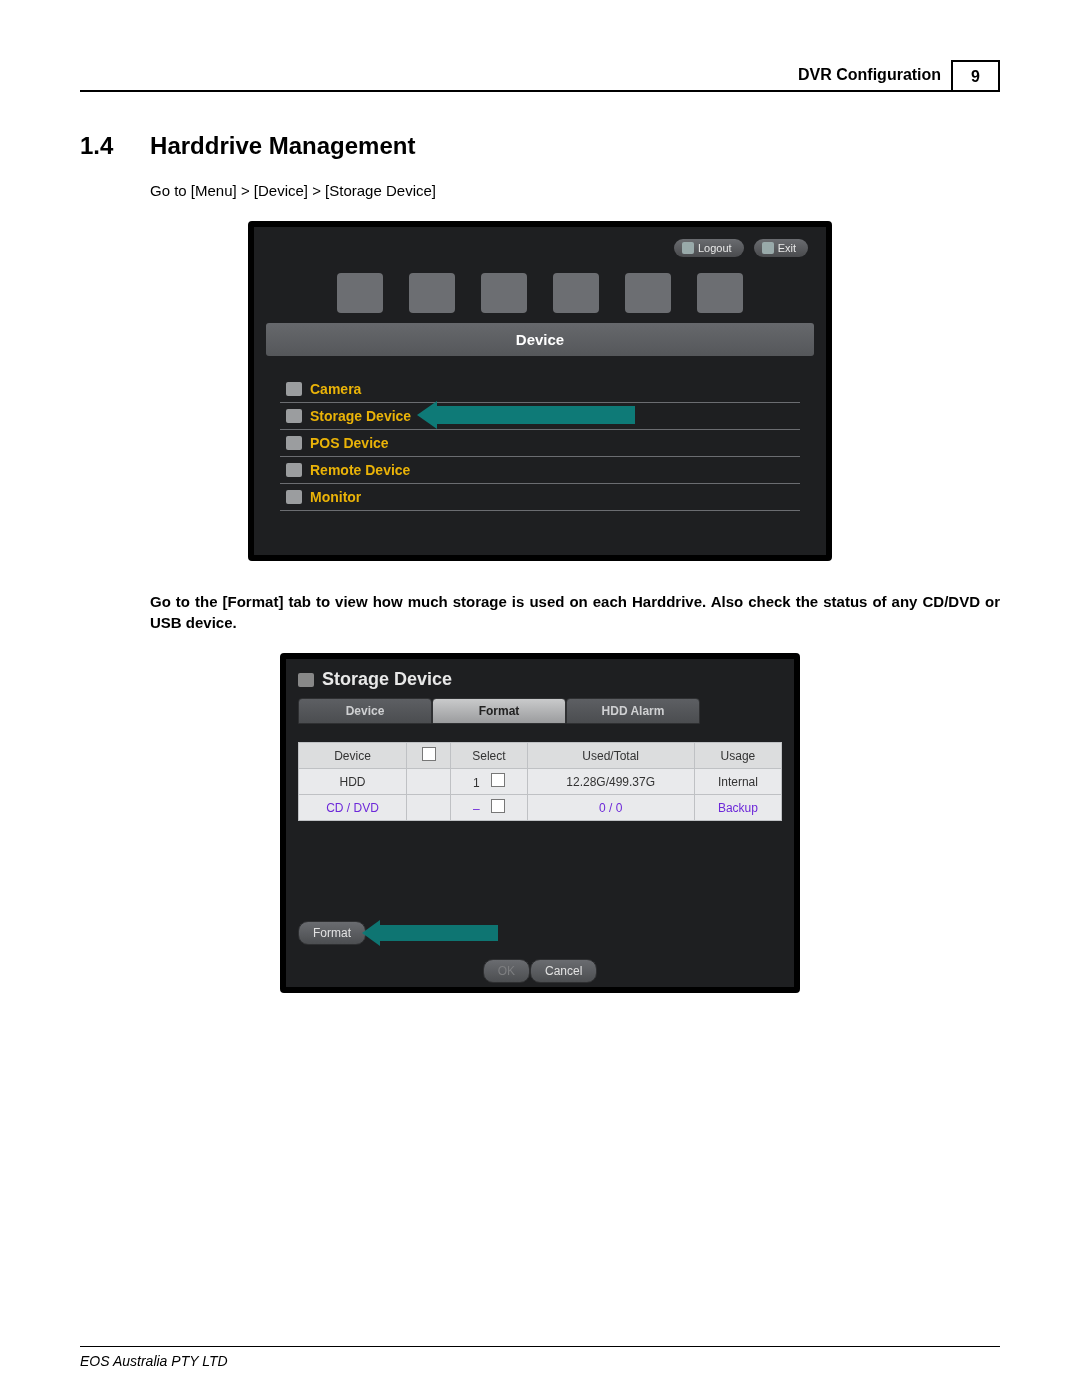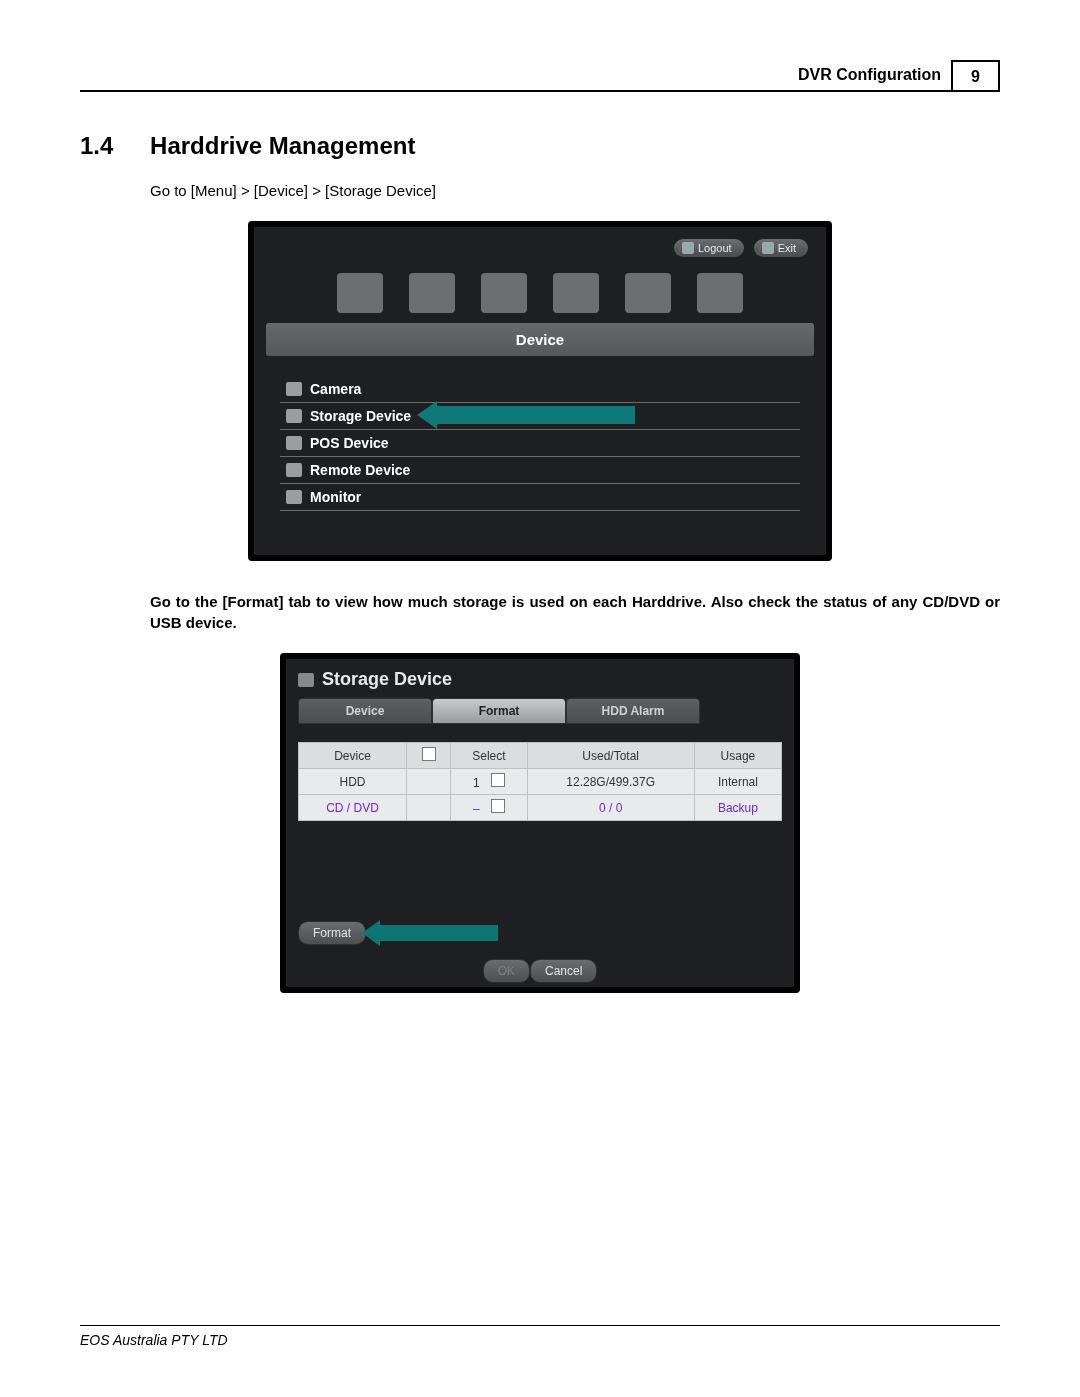--- a/index.html
+++ b/index.html
@@ -87,21 +87,21 @@
   .devbar {
     background: linear-gradient(#66686c,#55575a);
     color:#fff; font-weight:bold; font-size:15px;
     padding:8px 0; text-align:center; border-radius:3px;
     margin: 0 6px 20px 6px;
   }
   .menulist { padding: 0 20px; }
   .menuitem {
     display:flex; align-items:center; gap:8px;
     border-bottom:1px solid #6b6d71;
-    padding:5px 6px; color:#ffffff; font-weight:bold; font-size:14px;
+    padding:5px 6px; color:#eab308; font-weight:bold; font-size:14px;
     position:relative;
   }
   .menuitem .mico { width:16px;height:14px;background:#9b9d9f;border-radius:2px;display:inline-block;}
   .arrow-green {
     position:absolute; left:155px; top:3px; width:200px; height:18px;
     background:#0e7a77;
   }
   .arrow-green::before{
     content:''; position:absolute; left:-18px; top:-5px;
     border-right:20px solid #0e7a77;
@@ -140,21 +140,21 @@
     content:''; position:absolute; left:-16px; top:-5px;
     border-right:18px solid #0e7a77;
     border-top:13px solid transparent;
     border-bottom:13px solid transparent;
     width:0;height:0;
   }
   .okrow { display:flex; justify-content:center; margin-top:14px;}
   .okrow .smallbtn.dimmed { color:#7d7e80; }
   
   .footer {
-    position:absolute; left:80px; right:80px; bottom:49px;
+    position:absolute; left:80px; right:80px; bottom:28px;
     border-top:1px solid #000;
     padding-top:6px;
     font-style: italic;
     font-size:14px;
   }
 </style>
 </head>
 <body>
 
 <div class="page">

